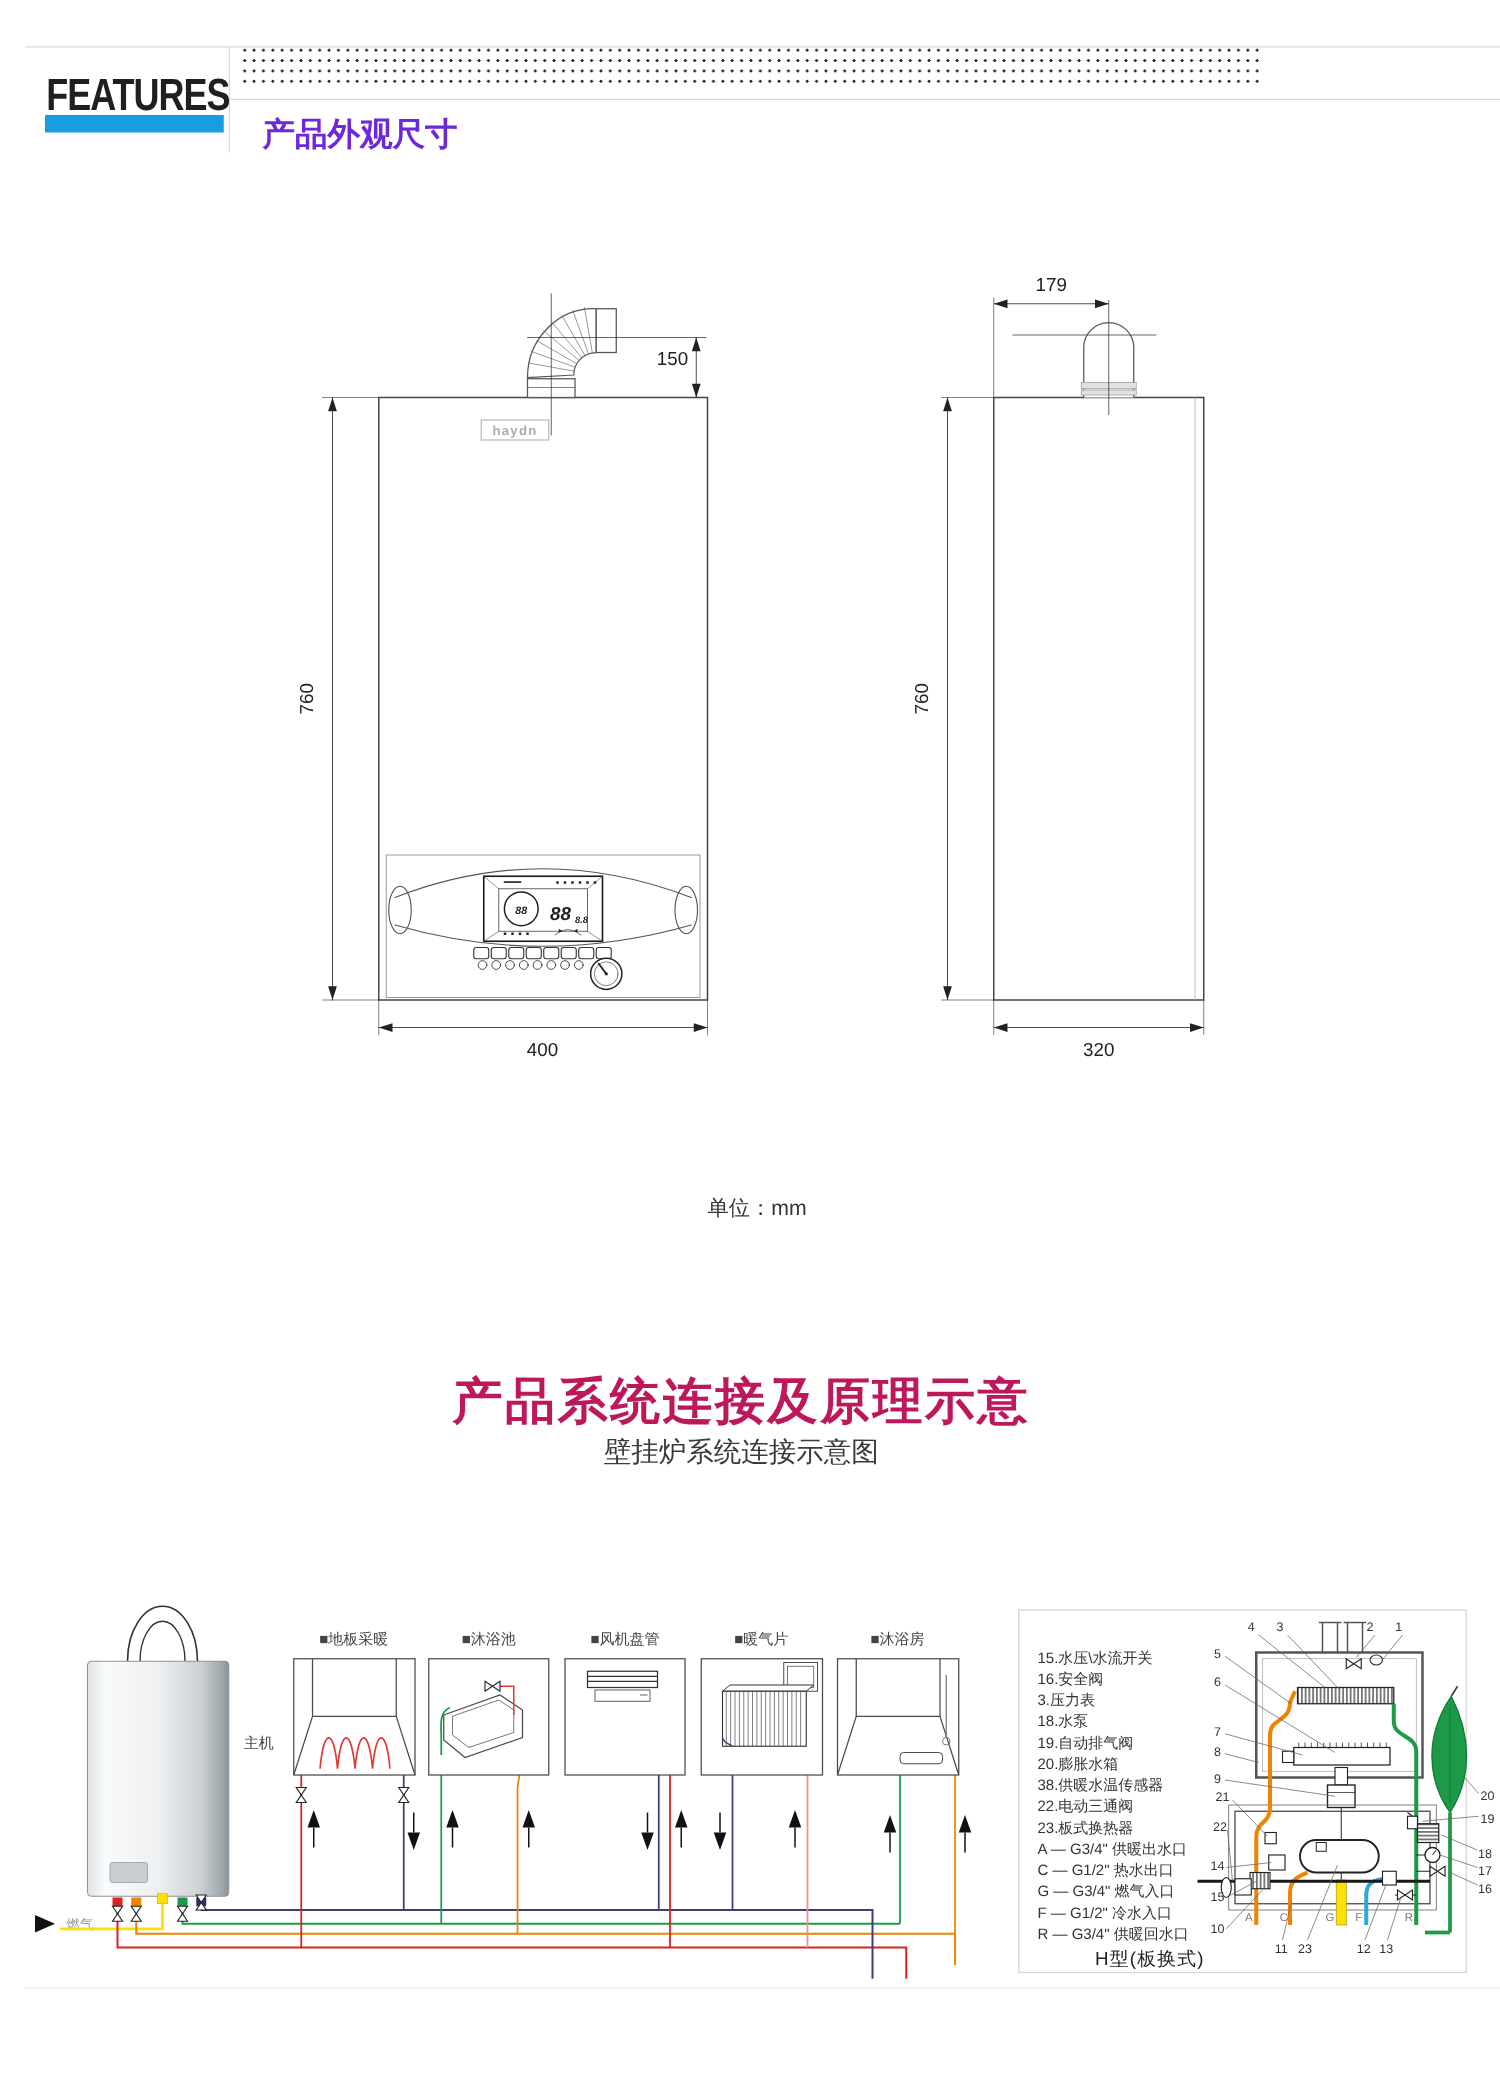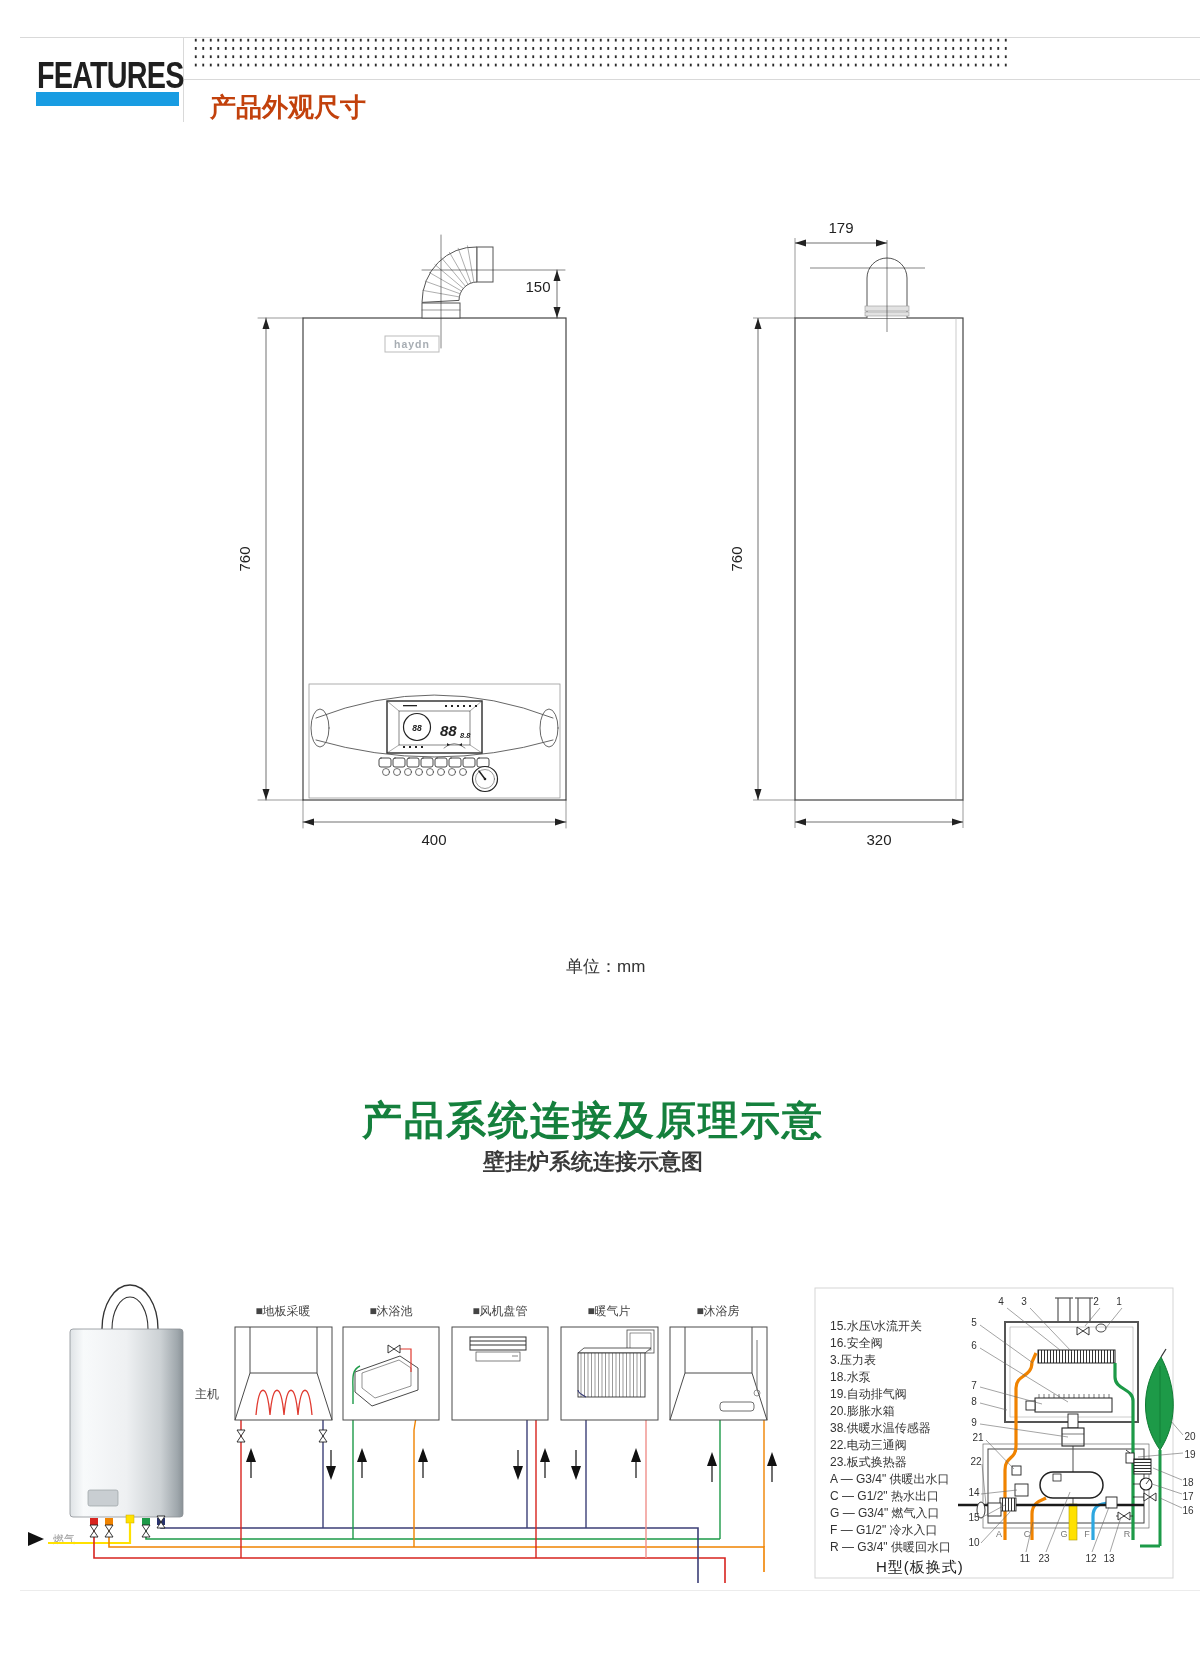--- a/index.html
+++ b/index.html
@@ -6,23 +6,23 @@
   .page{position:relative;width:1200px;height:1675px;background:#fff;overflow:hidden;
         font-family:"Liberation Sans",sans-serif;color:#1a1a1a;margin-left:20px;}
   .abs{position:absolute;}
   .hline{position:absolute;background:#d9d9d9;height:1px;}
   .vline{position:absolute;background:#d9d9d9;width:1px;}
   .features{font-size:36px;font-weight:700;letter-spacing:-1px;color:#1f1f1f;
             transform:scaleX(0.8);transform-origin:left top;white-space:nowrap;}
   .features-bar{background:#189ce2;height:14px;}
   .dots{background-image:radial-gradient(circle,#2b2b2b 1.1px,transparent 1.3px);
         background-size:7.5px 8.3px;}
-  .sec-title{font-size:26px;font-weight:700;color:#c2410c;white-space:nowrap;}
+  .sec-title{font-size:26px;font-weight:700;color:#6d28d9;white-space:nowrap;}
   .unit-note{font-size:17px;color:#333;text-align:left;}
-  .big-title{font-size:40px;font-weight:700;color:#15803d;text-align:center;letter-spacing:2px;white-space:nowrap;}
+  .big-title{font-size:40px;font-weight:700;color:#be185d;text-align:center;letter-spacing:2px;white-space:nowrap;}
   .sub-title{font-size:22px;color:#3a3a3a;text-align:center;white-space:nowrap;}
   .legend{font-size:12px;line-height:17px;color:#333;white-space:nowrap;}
   .caption{font-size:15px;color:#222;text-align:left;letter-spacing:1px;}
   svg text{font-family:"Liberation Sans",sans-serif;}
   .dim{font-size:15px;fill:#222;}
   .callout{font-size:10px;fill:#333;}
   .port{font-size:9px;fill:#777;}
   .applbl{font-size:12px;fill:#444;}
 </style>
 </head>
@@ -34,21 +34,21 @@
   <div class="vline" style="left:163px;top:37px;height:85px;"></div>
   <div class="hline" style="left:163px;top:79px;width:1025px;"></div>
   <div class="abs dots" style="left:172px;top:36px;width:816px;height:34px;"></div>
 
   <div class="abs features" style="left:17px;top:55px;">FEATURES</div>
   <div class="abs features-bar" style="left:16px;top:92px;width:143px;"></div>
   <div class="abs sec-title" style="left:190px;top:90px;">产品外观尺寸</div>
 
   <div class="abs unit-note" style="left:546px;top:955px;width:160px;">单位：mm</div>
   <div class="abs big-title" style="left:273px;top:1093px;width:600px;">产品系统连接及原理示意</div>
-  <div class="abs sub-title" style="left:373px;top:1147px;width:400px;font-weight:bold;">壁挂炉系统连接示意图</div>
+  <div class="abs sub-title" style="left:373px;top:1147px;width:400px;">壁挂炉系统连接示意图</div>
 
   <div class="abs legend" style="left:810px;top:1318px;">
     <div>15.水压\水流开关</div>
     <div>16.安全阀</div>
     <div>3.压力表</div>
     <div>18.水泵</div>
     <div>19.自动排气阀</div>
     <div>20.膨胀水箱</div>
     <div>38.供暖水温传感器</div>
     <div>22.电动三通阀</div>

